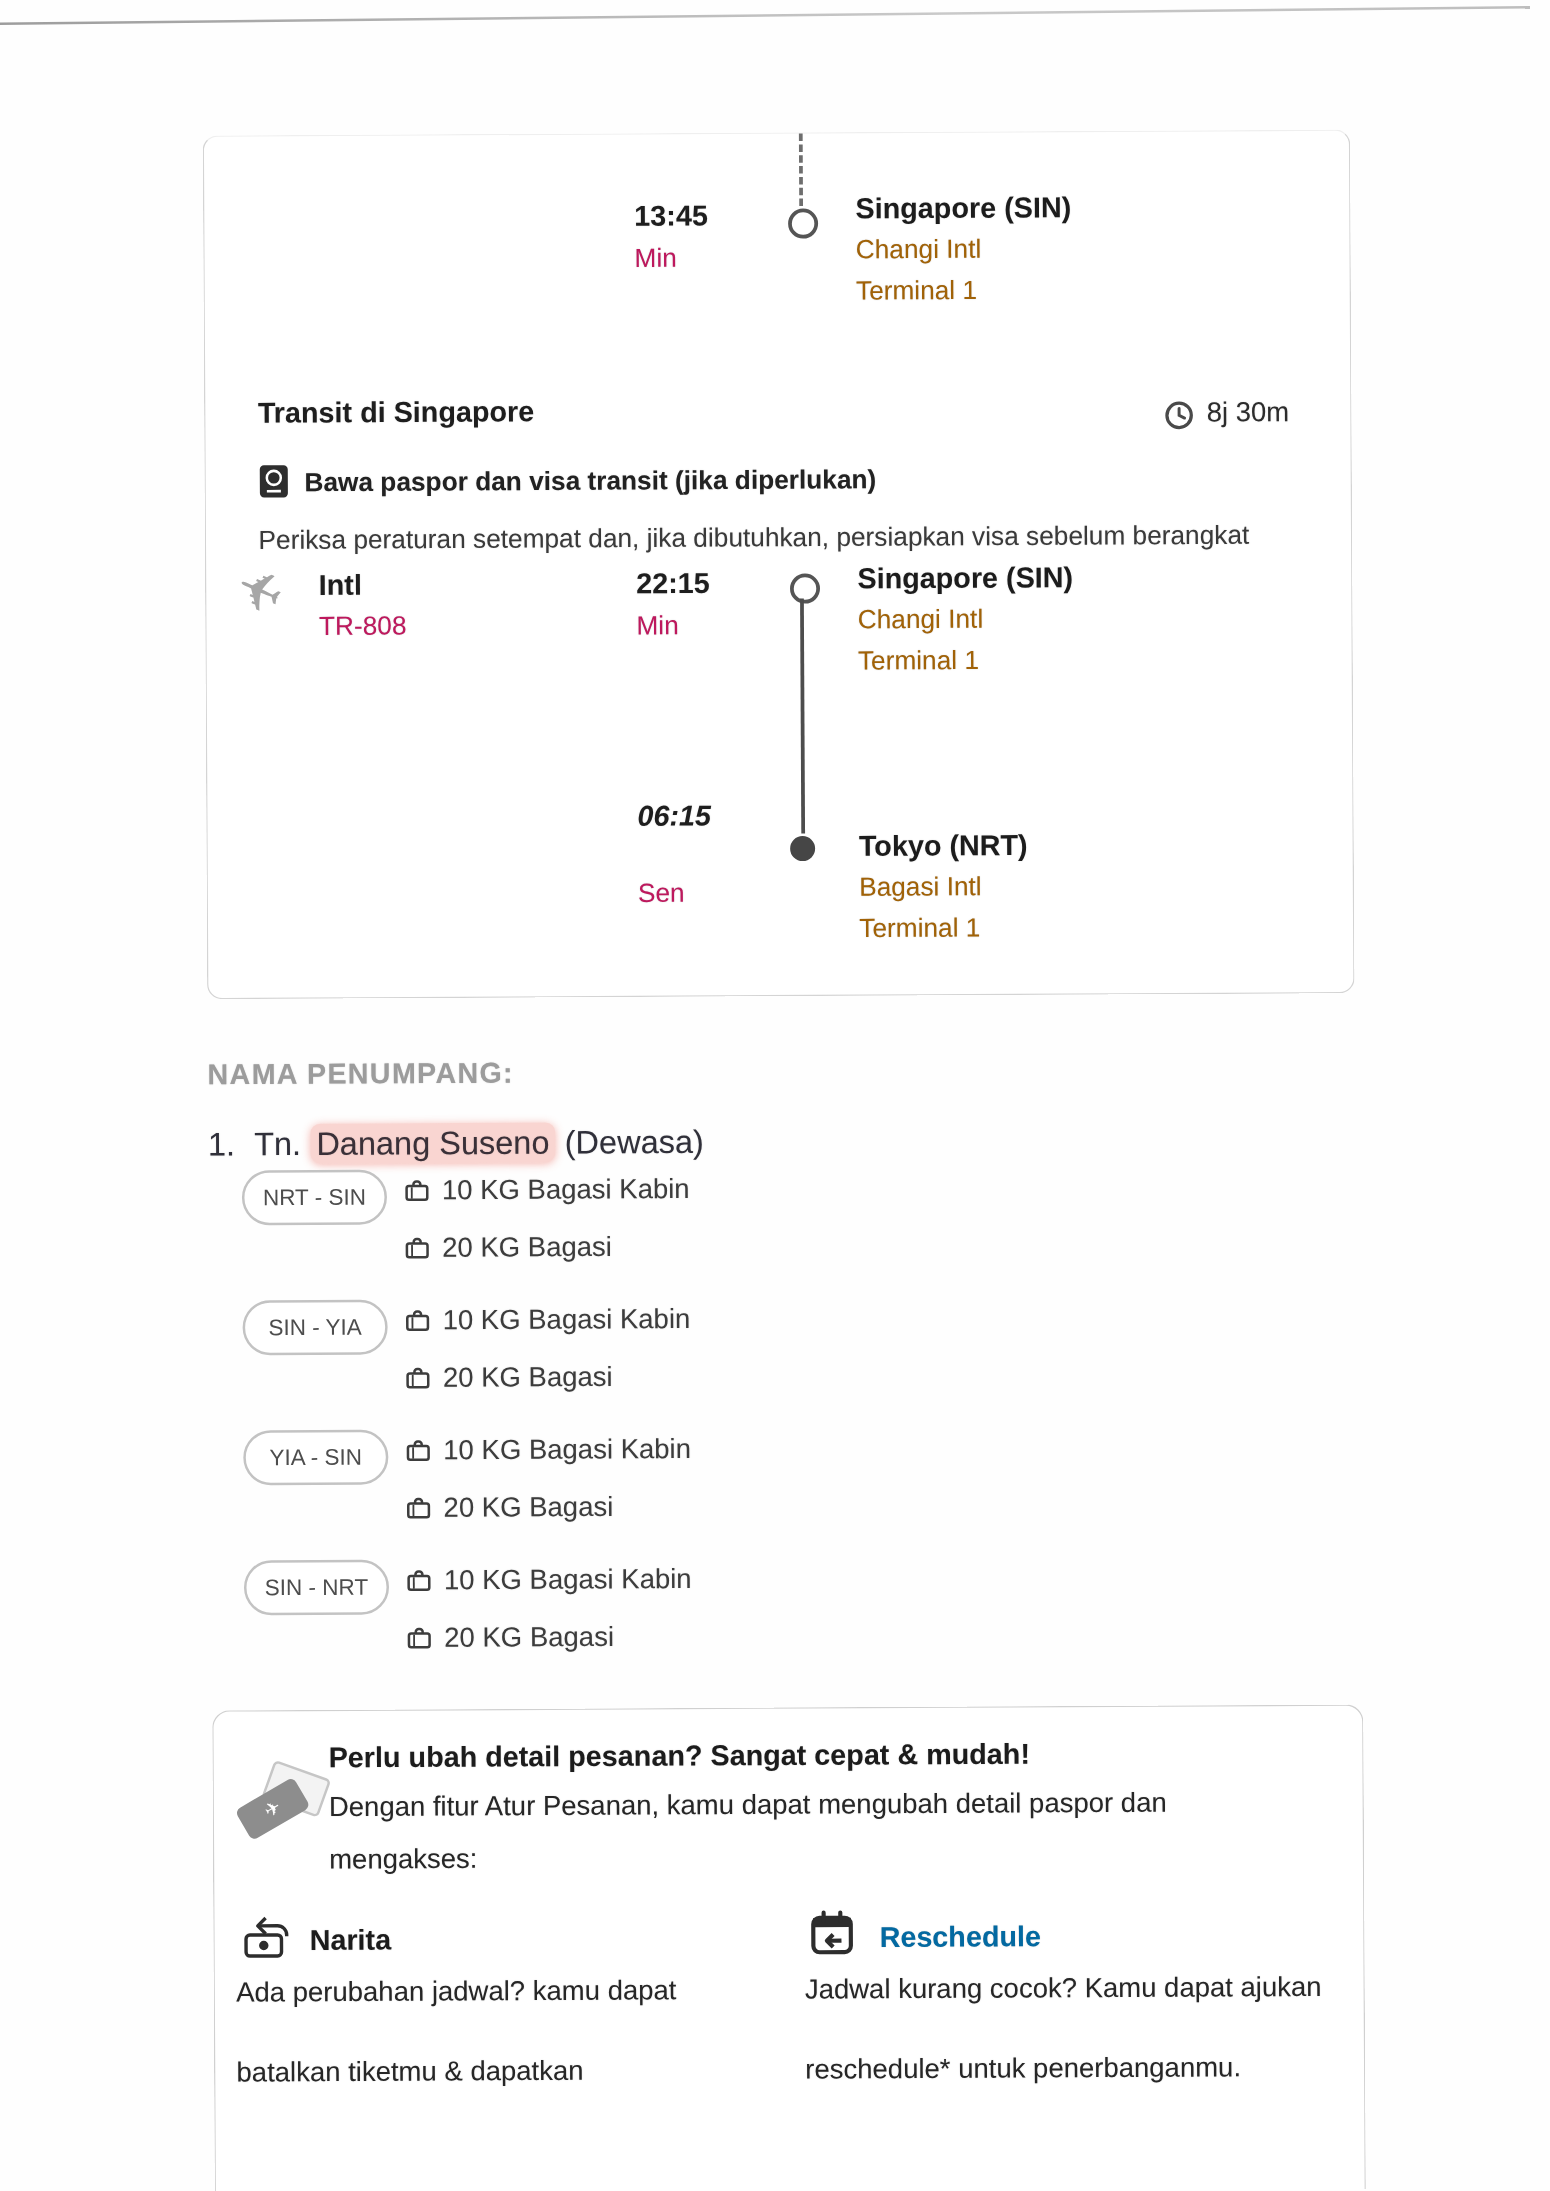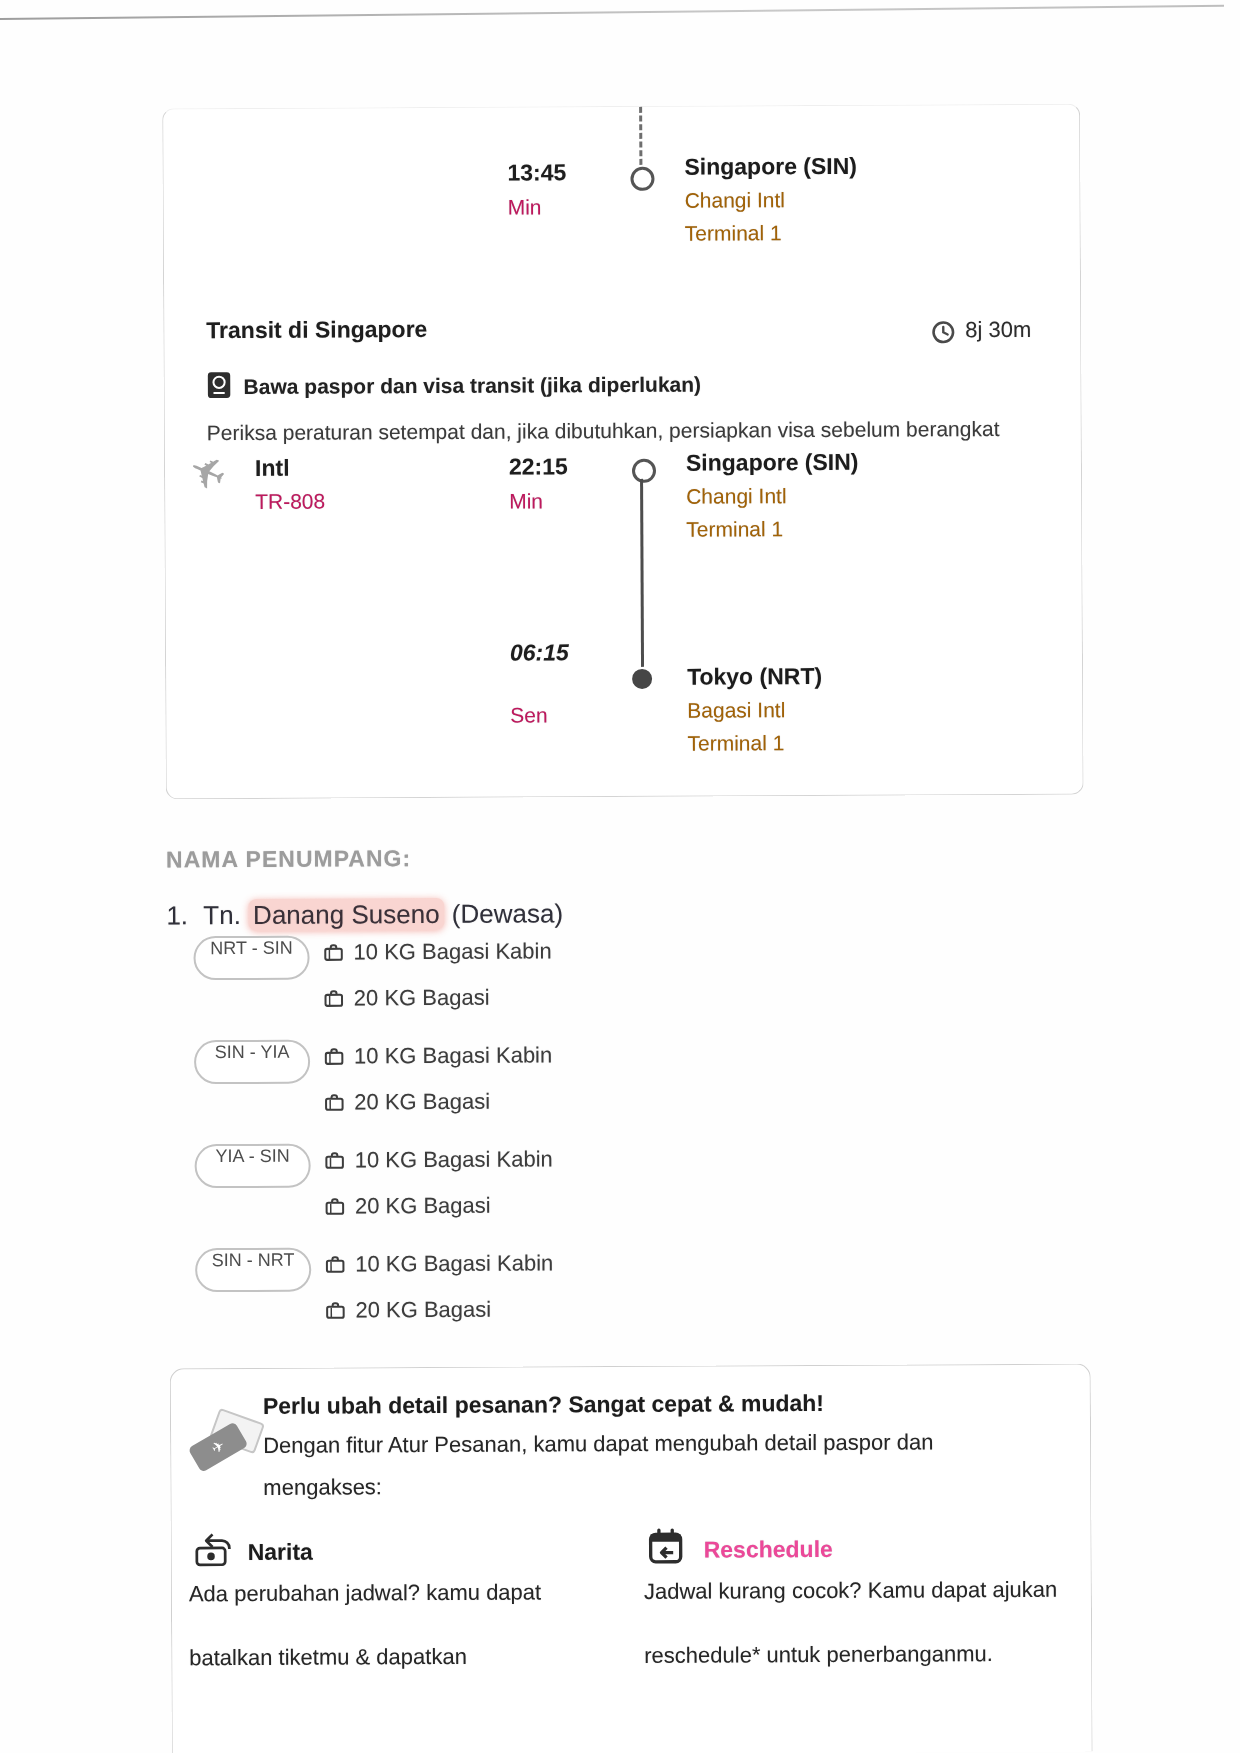--- a/index.html
+++ b/index.html
@@ -28,21 +28,21 @@
   .stopblock div{line-height:33px;}
   .stopblock .city{font-size:23px;font-weight:700;color:#1c1c1c;}
   .stopblock .sub{font-size:21px;color:#a16207;}
   
   .dashline{left:476px;top:0px;height:58px;width:0;border-left:3px dashed #6e6e6e;}
   .opencircle{width:18px;height:18px;border:3px solid #555;border-radius:50%;background:#fff;}
   .solidline{left:475px;top:372px;width:3px;height:188px;background:#4d4d4d;}
   .dot{left:466px;top:562px;width:20px;height:20px;border-radius:50%;background:#464646;}
   
   .chip{left:193px;top:2px;width:112px;height:40px;border:2px solid #c3c3c3;border-radius:22px;
-    display:flex;align-items:flex-start;justify-content:center;font-size:18px;color:#4d4d4d;background:#fff;}
+    display:flex;align-items:center;justify-content:center;font-size:18px;color:#4d4d4d;background:#fff;}
   .bagline{font-size:22px;color:#3c3c3c;}
   .heading{font-size:23px;font-weight:700;color:#9c9c9c;letter-spacing:1px;}
   .paxline{font-size:26px;color:#30303a;}
   .name-hl{background:rgba(235,95,80,0.26);box-shadow:0 1px 7px rgba(235,95,80,0.45);
     border-radius:8px;padding:1px 5px;color:#3a3038;}
   
   .ticket-back{left:22px;top:4px;width:44px;height:28px;background:#f3f3f3;border:2px solid #c6c6c6;
     border-radius:4px;transform:rotate(20deg);}
   .ticket-front{left:0px;top:22px;width:54px;height:28px;background:#8d8d8d;border-radius:5px;
     transform:rotate(-30deg);color:#fff;font-size:15px;display:flex;align-items:center;justify-content:center;}
@@ -237,19 +237,19 @@
       <span class="abs" style="left:474px;top:160px;">
         <svg width="40" height="40" viewBox="0 0 24 24">
           <rect x="3" y="4.5" width="18" height="16.5" rx="3" fill="none" stroke="#2d2d2d" stroke-width="2"></rect>
           <rect x="3" y="4.5" width="18" height="4.5" fill="#2d2d2d"></rect>
           <line x1="8" y1="2" x2="8" y2="6" stroke="#2d2d2d" stroke-width="2" stroke-linecap="round"></line>
           <line x1="16" y1="2" x2="16" y2="6" stroke="#2d2d2d" stroke-width="2" stroke-linecap="round"></line>
           <path d="M16.5 15.5 H10" fill="none" stroke="#2d2d2d" stroke-width="2"></path>
           <path d="M12.5 12.5 L9.5 15.5 L12.5 18.5" fill="none" stroke="#2d2d2d" stroke-width="2" stroke-linejoin="round"></path>
         </svg>
       </span>
-      <div class="abs t" style="left:532px;top:170px;font-size:23px;font-weight:700;color:#ec4899;">Reschedule</div>
+      <div class="abs t" style="left:532px;top:170px;font-size:23px;font-weight:700;color:#0369a1;">Reschedule</div>
       <div class="abs colbody t" style="left:472px;top:212px;">Jadwal kurang cocok? Kamu dapat ajukan</div>
       <div class="abs colbody t" style="left:472px;top:276px;">reschedule* untuk penerbanganmu.</div>
     </div>
 
   </div>
 </div>
 
 </body></html>

